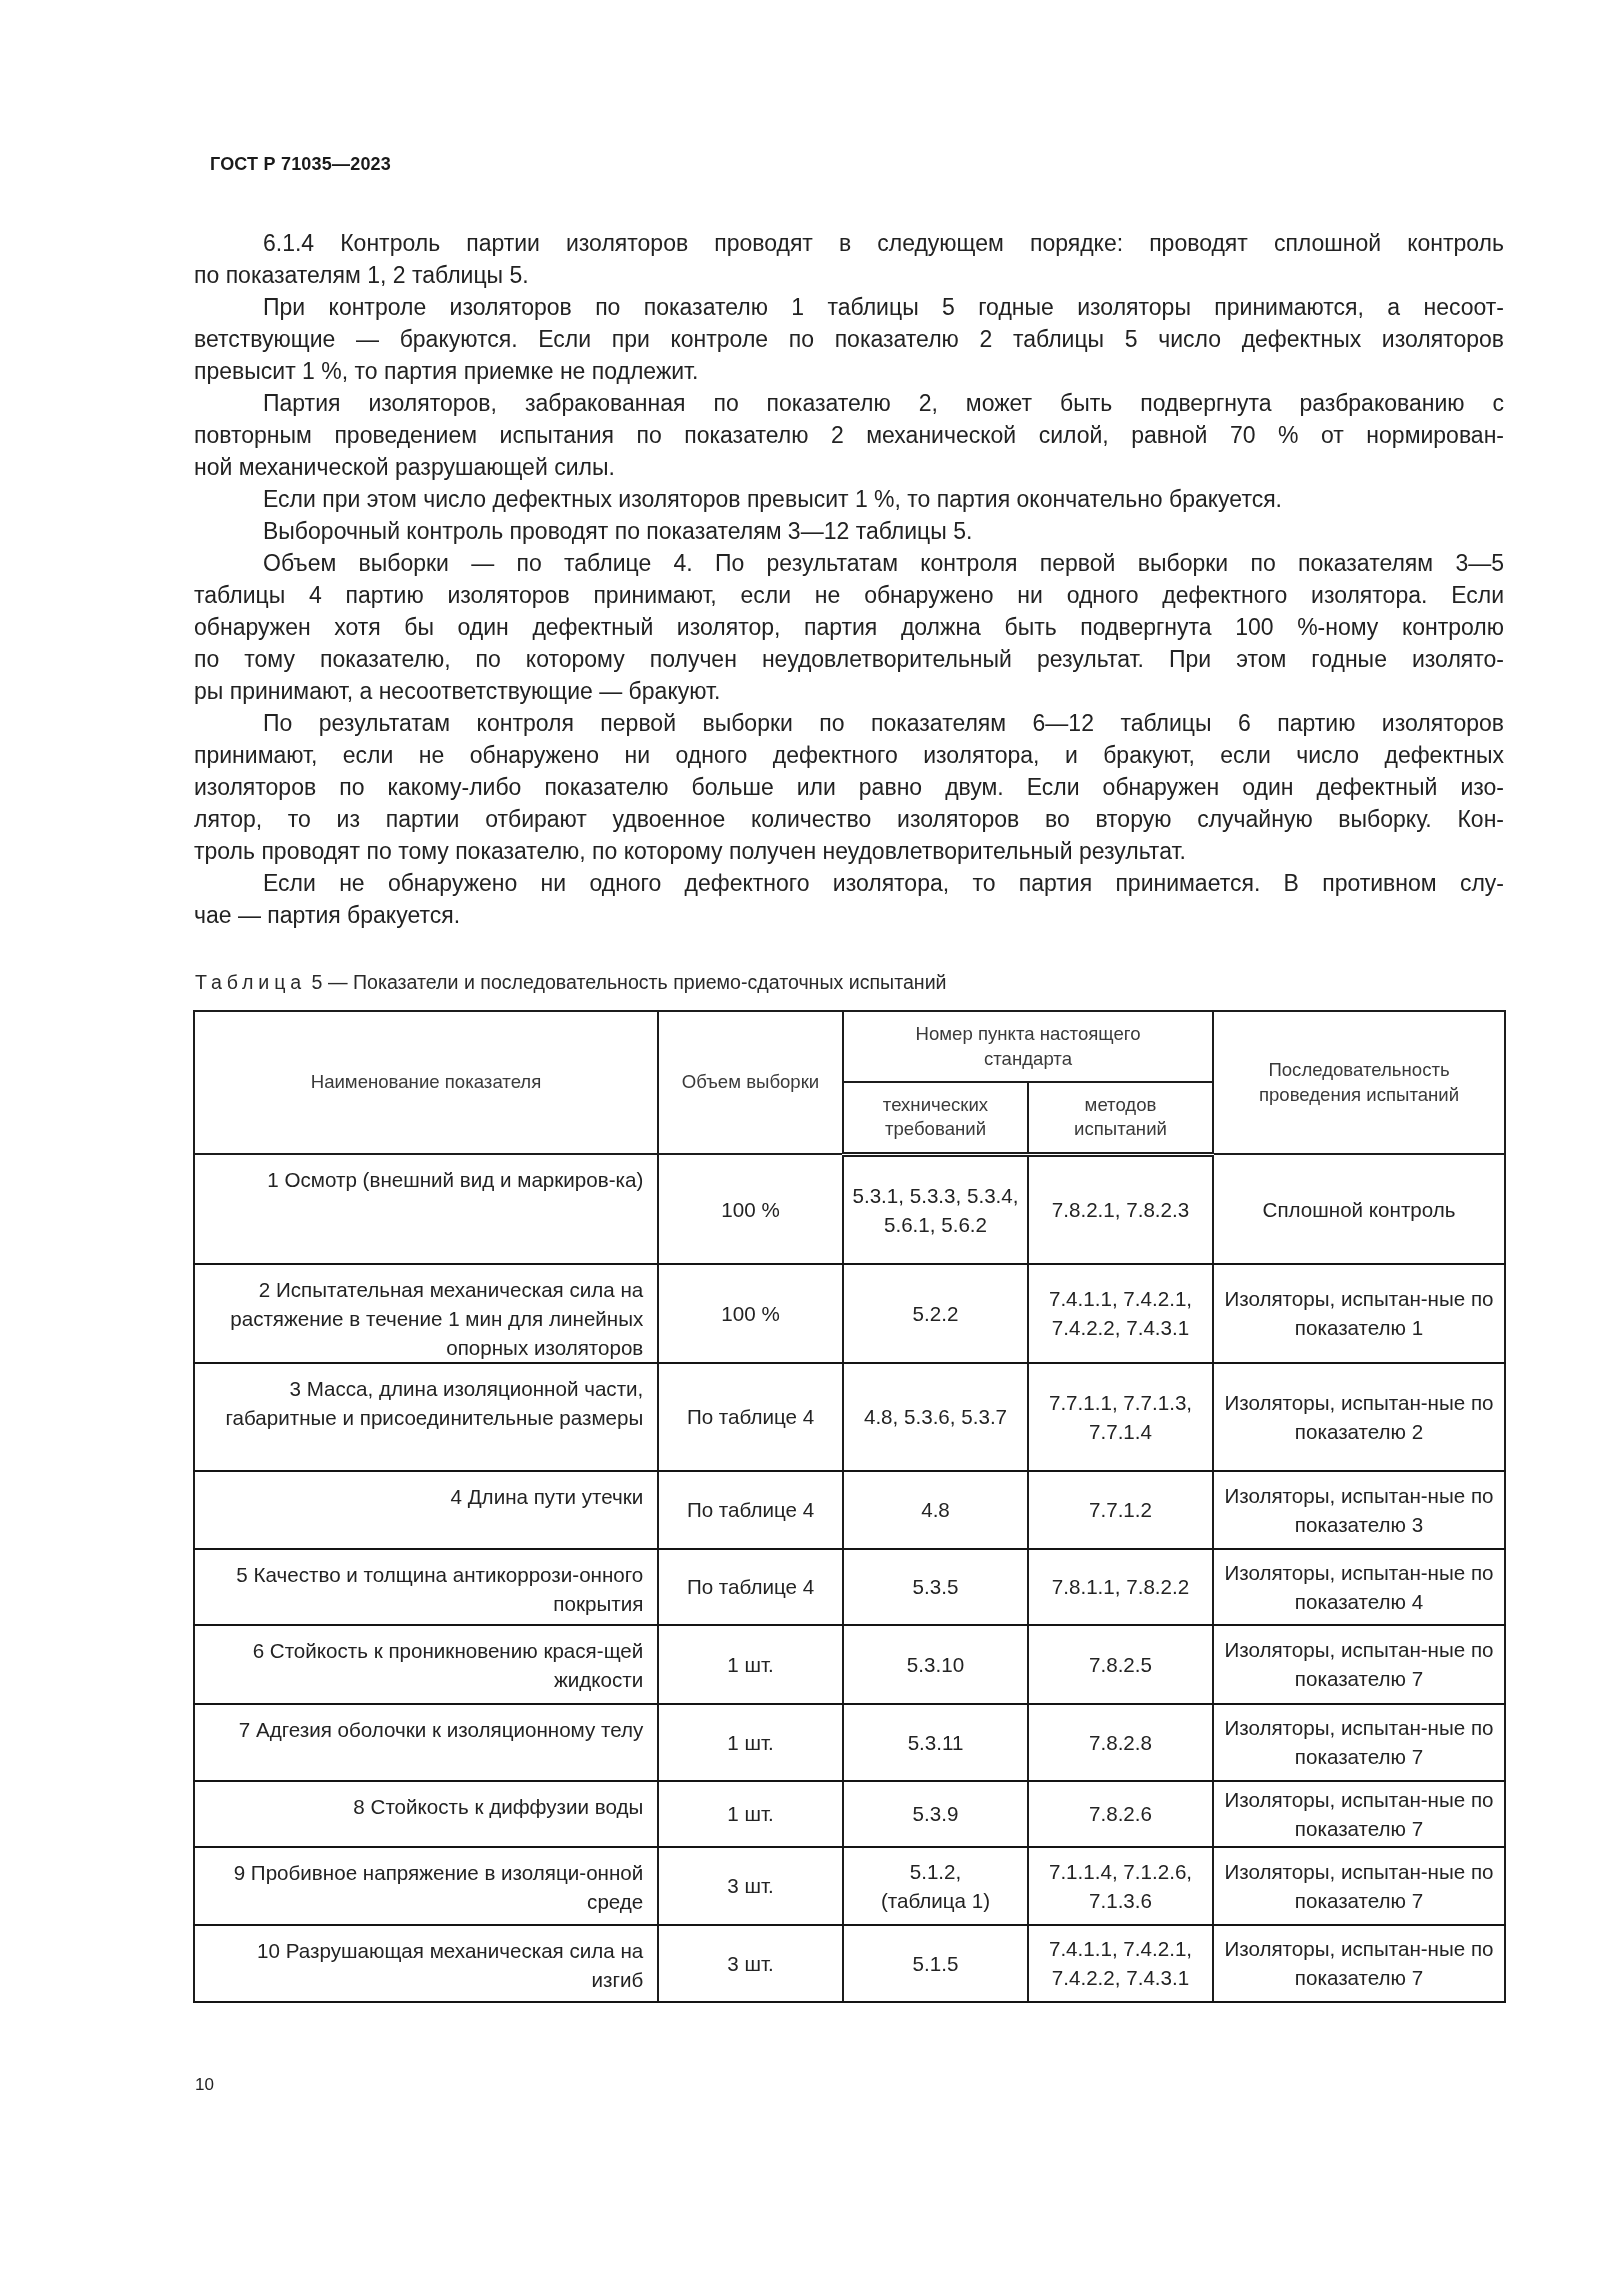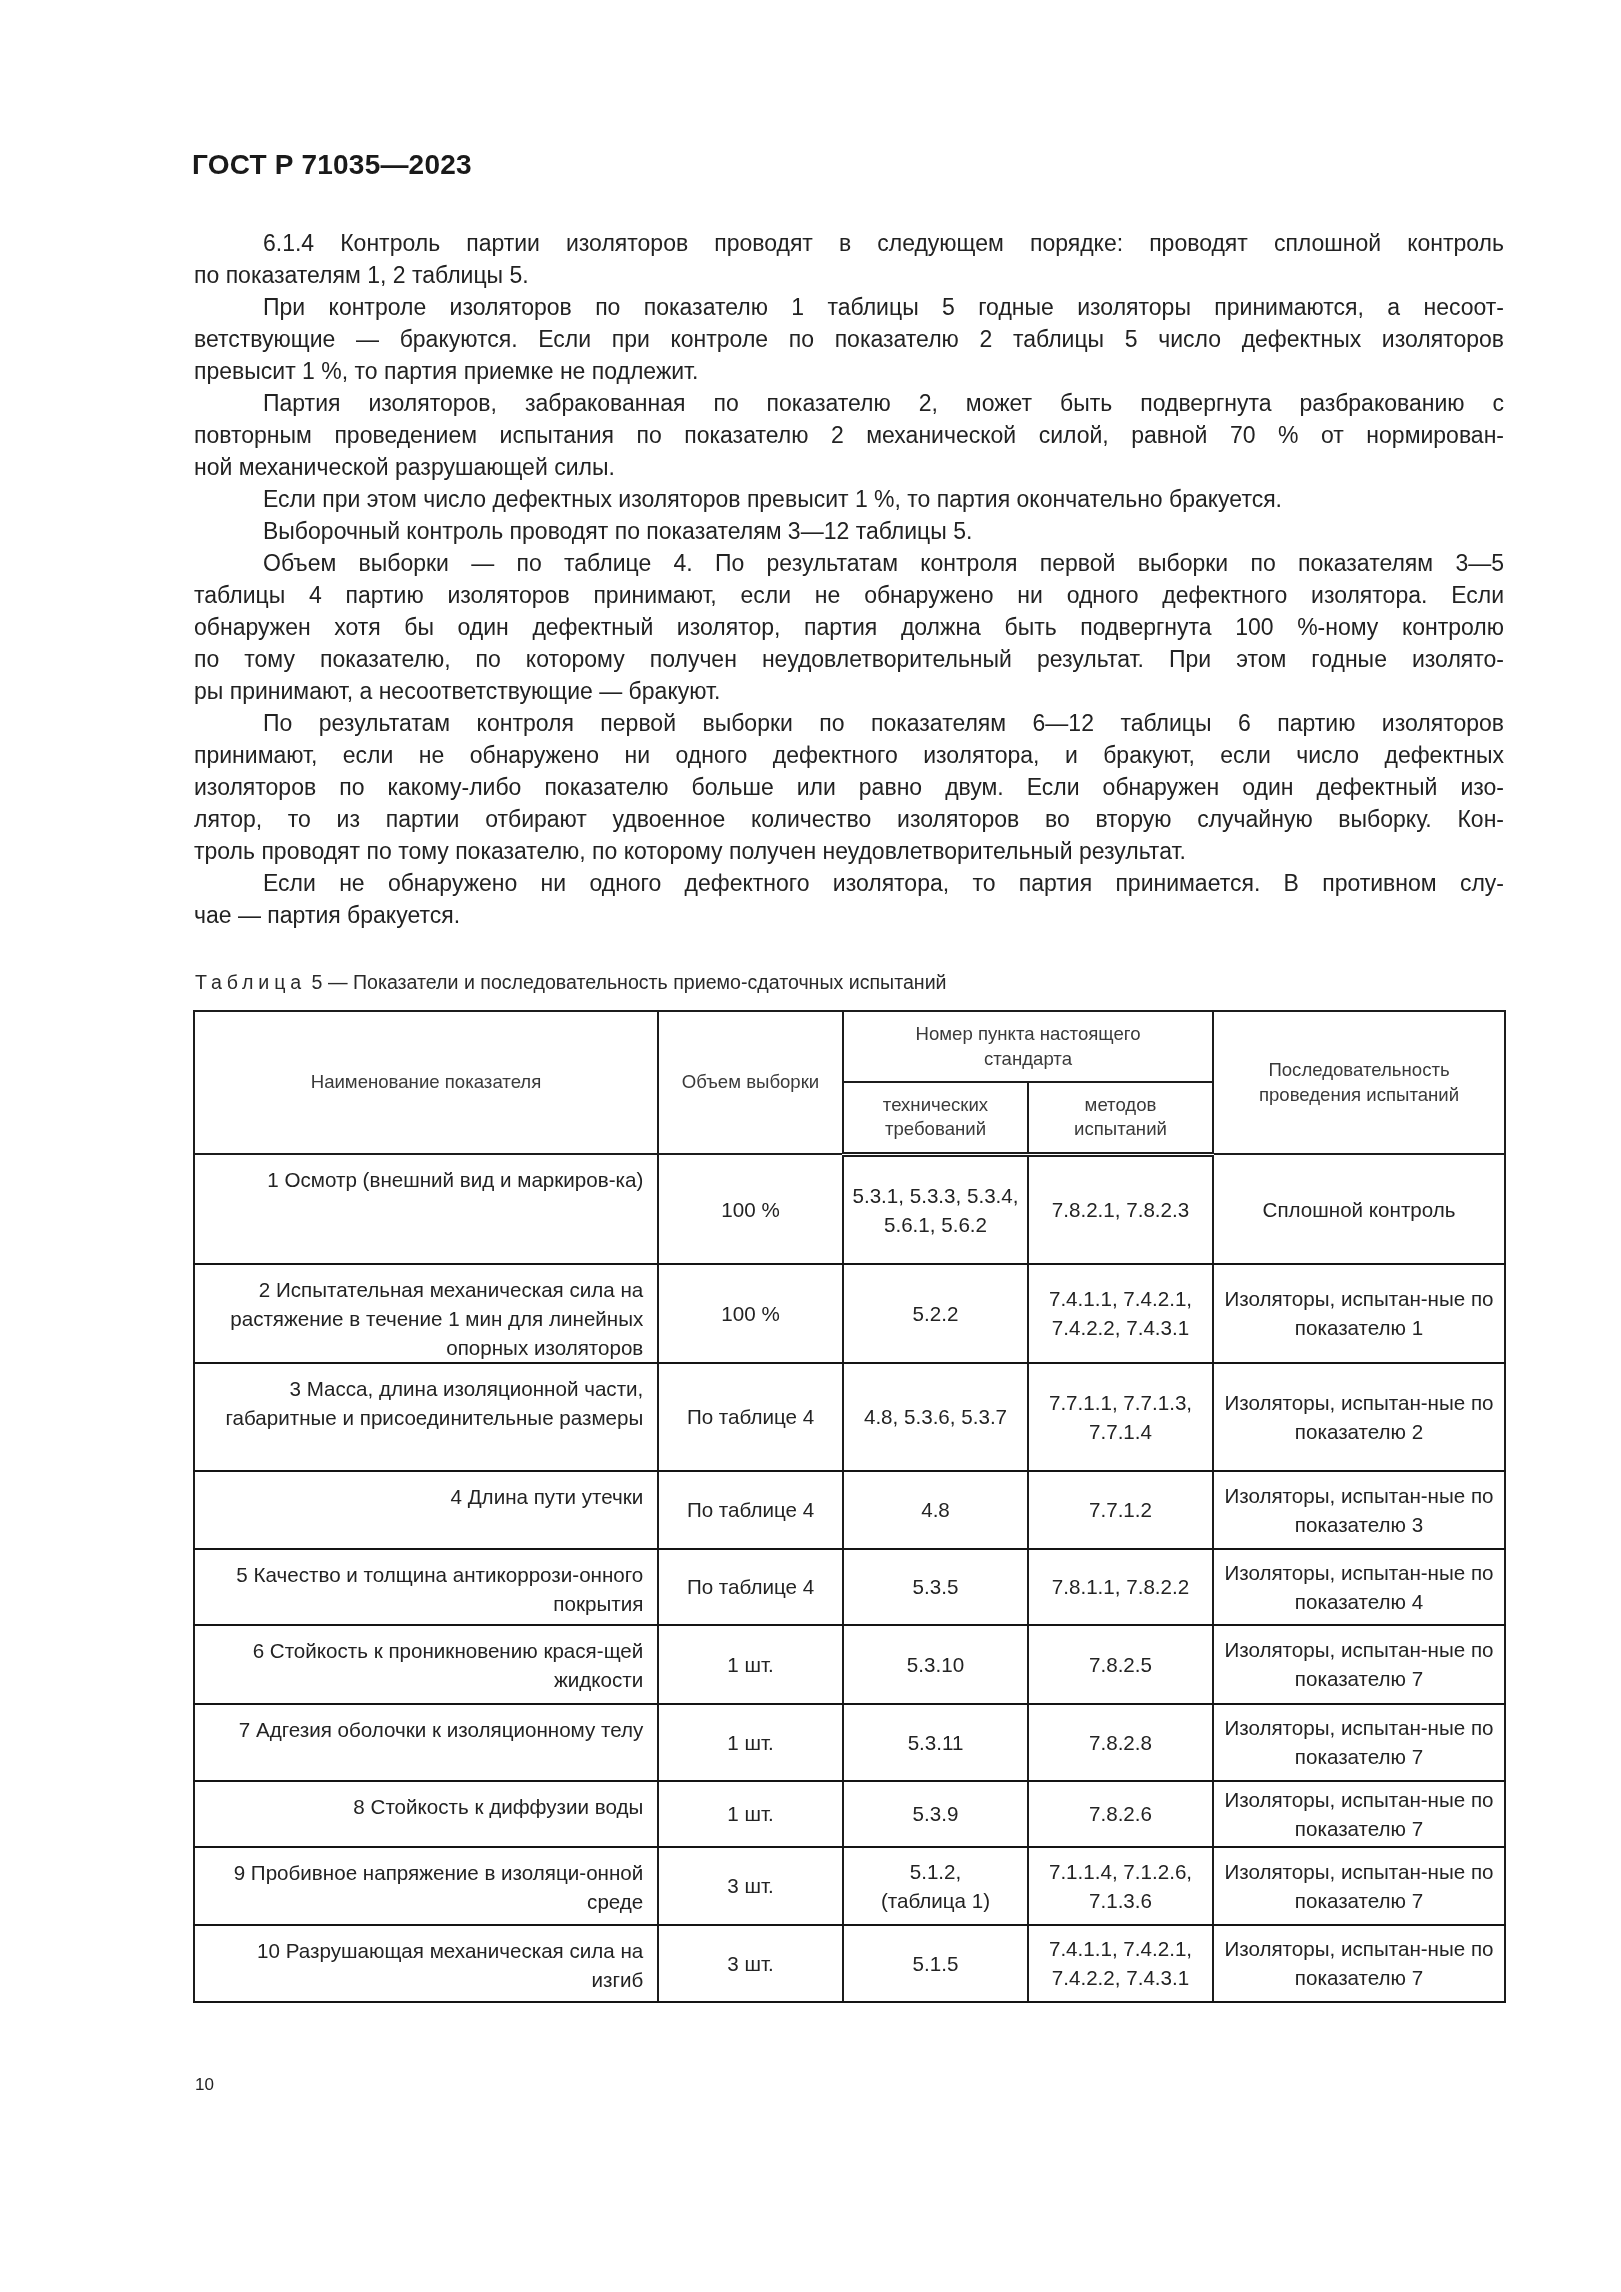--- a/index.html
+++ b/index.html
@@ -1,18 +1,18 @@
 <!DOCTYPE html>
 <html><head>
 <meta charset="utf-8">
 <style>
   html, body { margin: 0; padding: 0; background: #ffffff; }
   body { width: 1621px; height: 2293px; position: relative; overflow: hidden;
          font-family: "Liberation Sans", "DejaVu Sans", sans-serif; color: #1e1e1e; }
-  .doc-header { position: absolute; left: 192px; top: 150px; font-size: 28px; font-weight: bold;
+  .doc-header { position: absolute; left: 210px; top: 150px; font-size: 18px; font-weight: bold;
                 line-height: 29px; color: #1a1a1a; letter-spacing: 0.2px; white-space: nowrap; }
   .body-text { position: absolute; left: 194px; top: 227px; width: 1310px; }
   .line { height: 32px; line-height: 32px; font-size: 23px; white-space: nowrap;
           text-align: justify; text-align-last: justify; color: #222; }
   .line.indent { padding-left: 69px; }
   .line.last { text-align-last: left; }
   .caption { position: absolute; left: 195px; top: 970px; font-size: 19.6px; line-height: 25.5px;
              color: #2a2a2a; white-space: nowrap; }
   .caption .spaced { letter-spacing: 4.9px; }
   .tbl { position: absolute; left: 193px; top: 1010px; width: 1311px; border-collapse: collapse;

